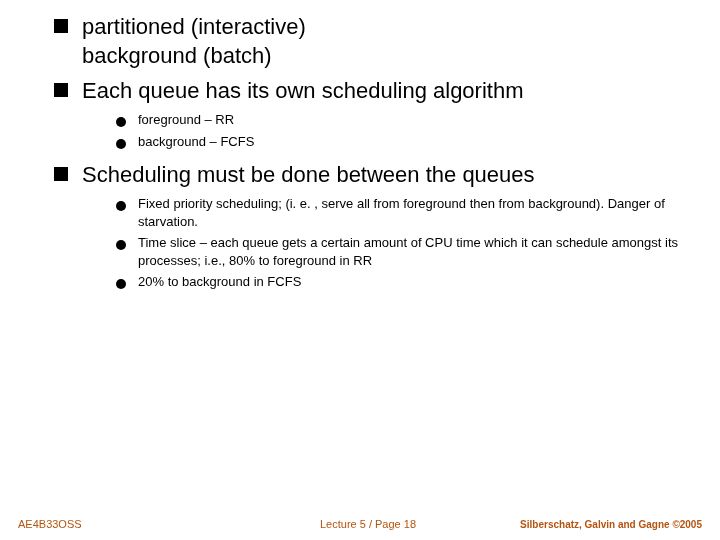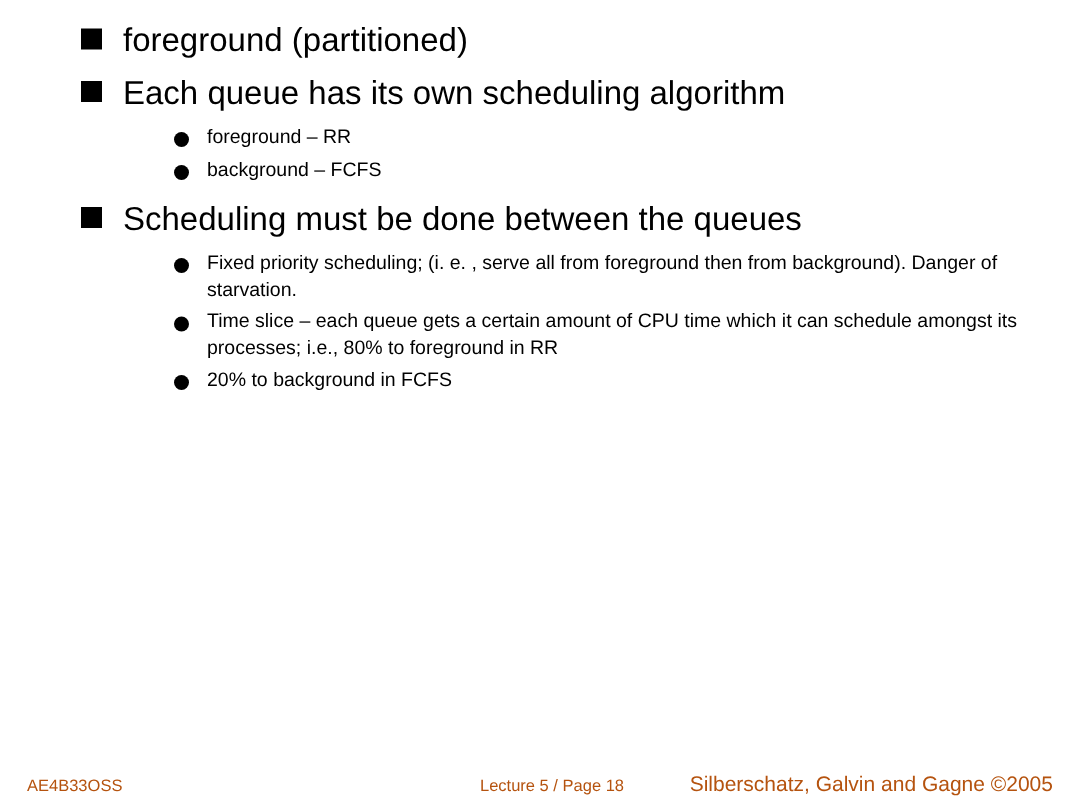--- a/index.html
+++ b/index.html
@@ -9,30 +9,31 @@
   ul.level1 { list-style: none; padding-left: 26px; }
   ul.level1 > li { position: relative; font-size: 22px; line-height: 1.32; margin-bottom: 6px; padding-left: 28px; }
   ul.level1 > li::before { content: ""; position: absolute; left: 0; top: 7px; width: 14px; height: 14px; background: #000; }
   .cont { display: block; }
   ul.level2 { list-style: none; padding-left: 34px; margin-top: 6px; margin-bottom: 10px; }
   ul.level2 > li { position: relative; font-size: 13px; line-height: 1.35; margin-bottom: 4px; padding-left: 22px; }
   ul.level2 > li::before { content: ""; position: absolute; left: 0; top: 6px; width: 10px; height: 10px; background: #000; border-radius: 50%; }
   .footer { position: absolute; left: 0; bottom: 10px; width: 720px; padding: 0 18px; display: flex; justify-content: space-between; align-items: flex-end; font-size: 11px; }
   .footer-left { color: #b5530f; }
   .footer-center { color: #b5530f; position: absolute; left: 50%; transform: translateX(-50%); padding-left: 16px; }
-  .footer-right { color: #b5530f; font-size: 14px; }
+  .footer-right { color: #b5530f; font-size: 10px; font-weight: bold; }
 </style>
 </head>
 <body>
 
 <div class="slide">
 
   <ul class="level1">
     <li>
-      <span class="cont">foreground (partitioned)</span>
+      <span class="cont">partitioned (interactive)</span>
+      <span class="cont">background (batch)</span>
     </li>
     <li>
       <span>Each queue has its own scheduling algorithm</span>
       <ul class="level2">
         <li>foreground – RR</li>
         <li>background – FCFS</li>
       </ul>
     </li>
     <li>
       <span>Scheduling must be done between the queues</span>

